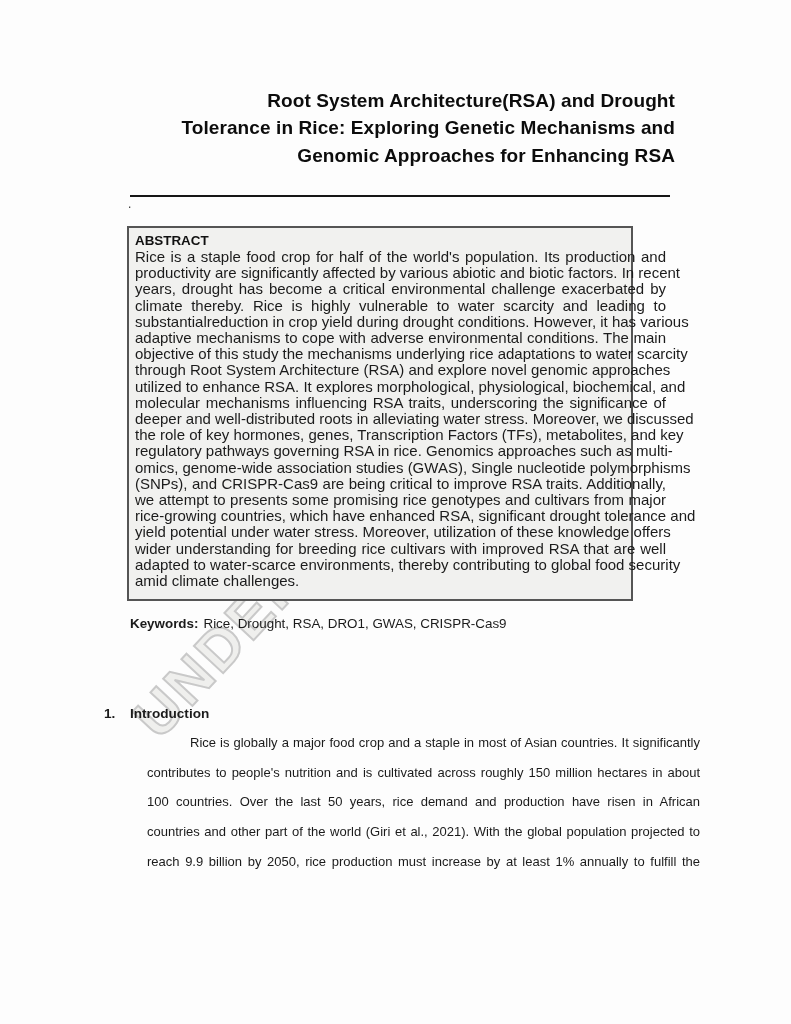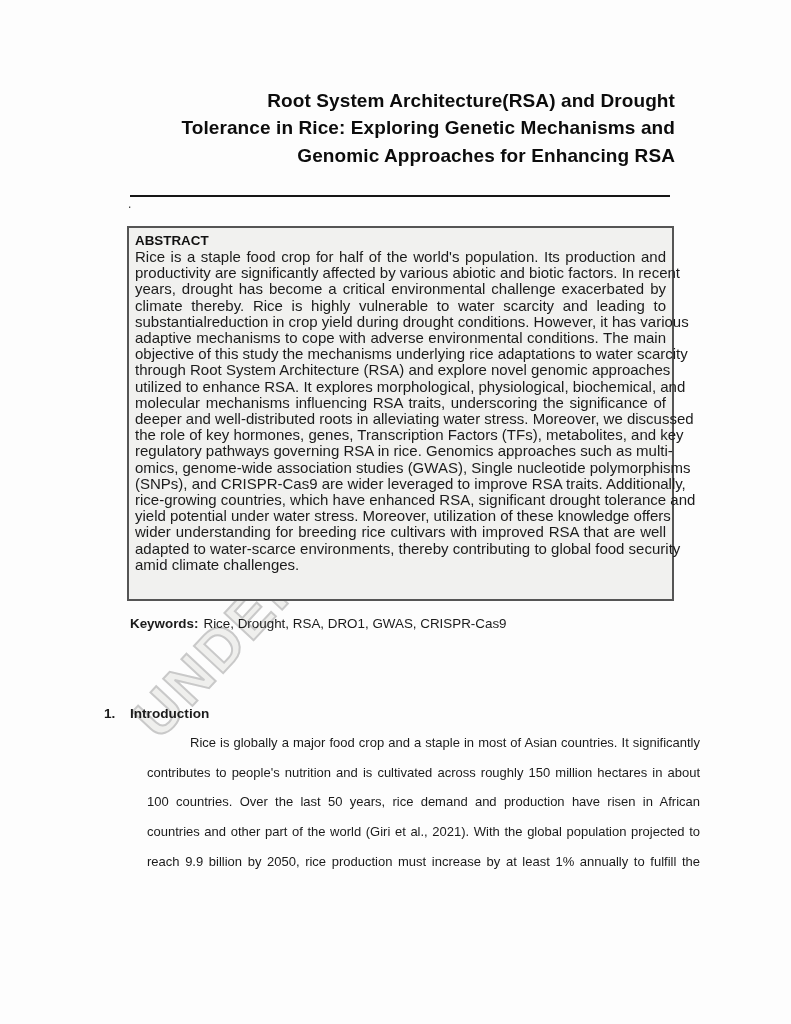--- a/index.html
+++ b/index.html
@@ -73,21 +73,21 @@
     line-height: 70px;
     user-select: none;
     pointer-events: none;
   }
 
   
   .abstract-box {
     position: absolute;
     left: 127px;
     top: 226px;
-    width: 547px;
+    width: 506px;
     min-height: 375px;
     border: 2px solid var(--abstract-box-border, #555);
     background: var(--abstract-box-bg, #f1f1ef);
     padding: 4px 6px 10px 6px;
     z-index: 2;
   }
   .abstract-heading {
     font-weight: bold;
     font-size: 13.4px;
     line-height: 17px;
@@ -169,21 +169,22 @@
         <div class="abs-line">substantialreduction in crop yield during drought conditions. However, it has various</div>
         <div class="abs-line">adaptive mechanisms to cope with adverse environmental conditions. The main</div>
         <div class="abs-line">objective of this study the mechanisms underlying rice adaptations to water scarcity</div>
         <div class="abs-line">through Root System Architecture (RSA) and explore novel genomic approaches</div>
         <div class="abs-line">utilized to enhance RSA. It explores morphological, physiological, biochemical, and</div>
         <div class="abs-line">molecular mechanisms influencing RSA traits, underscoring the significance of</div>
         <div class="abs-line">deeper and well-distributed roots in alleviating water stress. Moreover, we discussed</div>
         <div class="abs-line">the role of key hormones, genes, Transcription Factors (TFs), metabolites, and key</div>
         <div class="abs-line">regulatory pathways governing RSA in rice. Genomics approaches such as multi-</div>
         <div class="abs-line">omics, genome-wide association studies (GWAS), Single nucleotide polymorphisms</div>
-        <div class="abs-line">(SNPs), and CRISPR-Cas9 are wider leveraged to improve RSA traits. Additionally,</div>
+        <div class="abs-line">(SNPs), and CRISPR-Cas9 are being critical to improve RSA traits. Additionally,</div>
+        <div class="abs-line">we attempt to presents some promising rice genotypes and cultivars from major</div>
         <div class="abs-line">rice-growing countries, which have enhanced RSA, significant drought tolerance and</div>
         <div class="abs-line">yield potential under water stress. Moreover, utilization of these knowledge offers</div>
         <div class="abs-line">wider understanding for breeding rice cultivars with improved RSA that are well</div>
         <div class="abs-line">adapted to water-scarce environments, thereby contributing to global food security</div>
         <div class="abs-line last">amid climate challenges.</div>
       </div>
   </div>
 
   <div class="keywords-line">
     <span class="keywords-label">Keywords:</span><span>Rice, Drought, RSA, DRO1, GWAS, CRISPR-Cas9</span>

